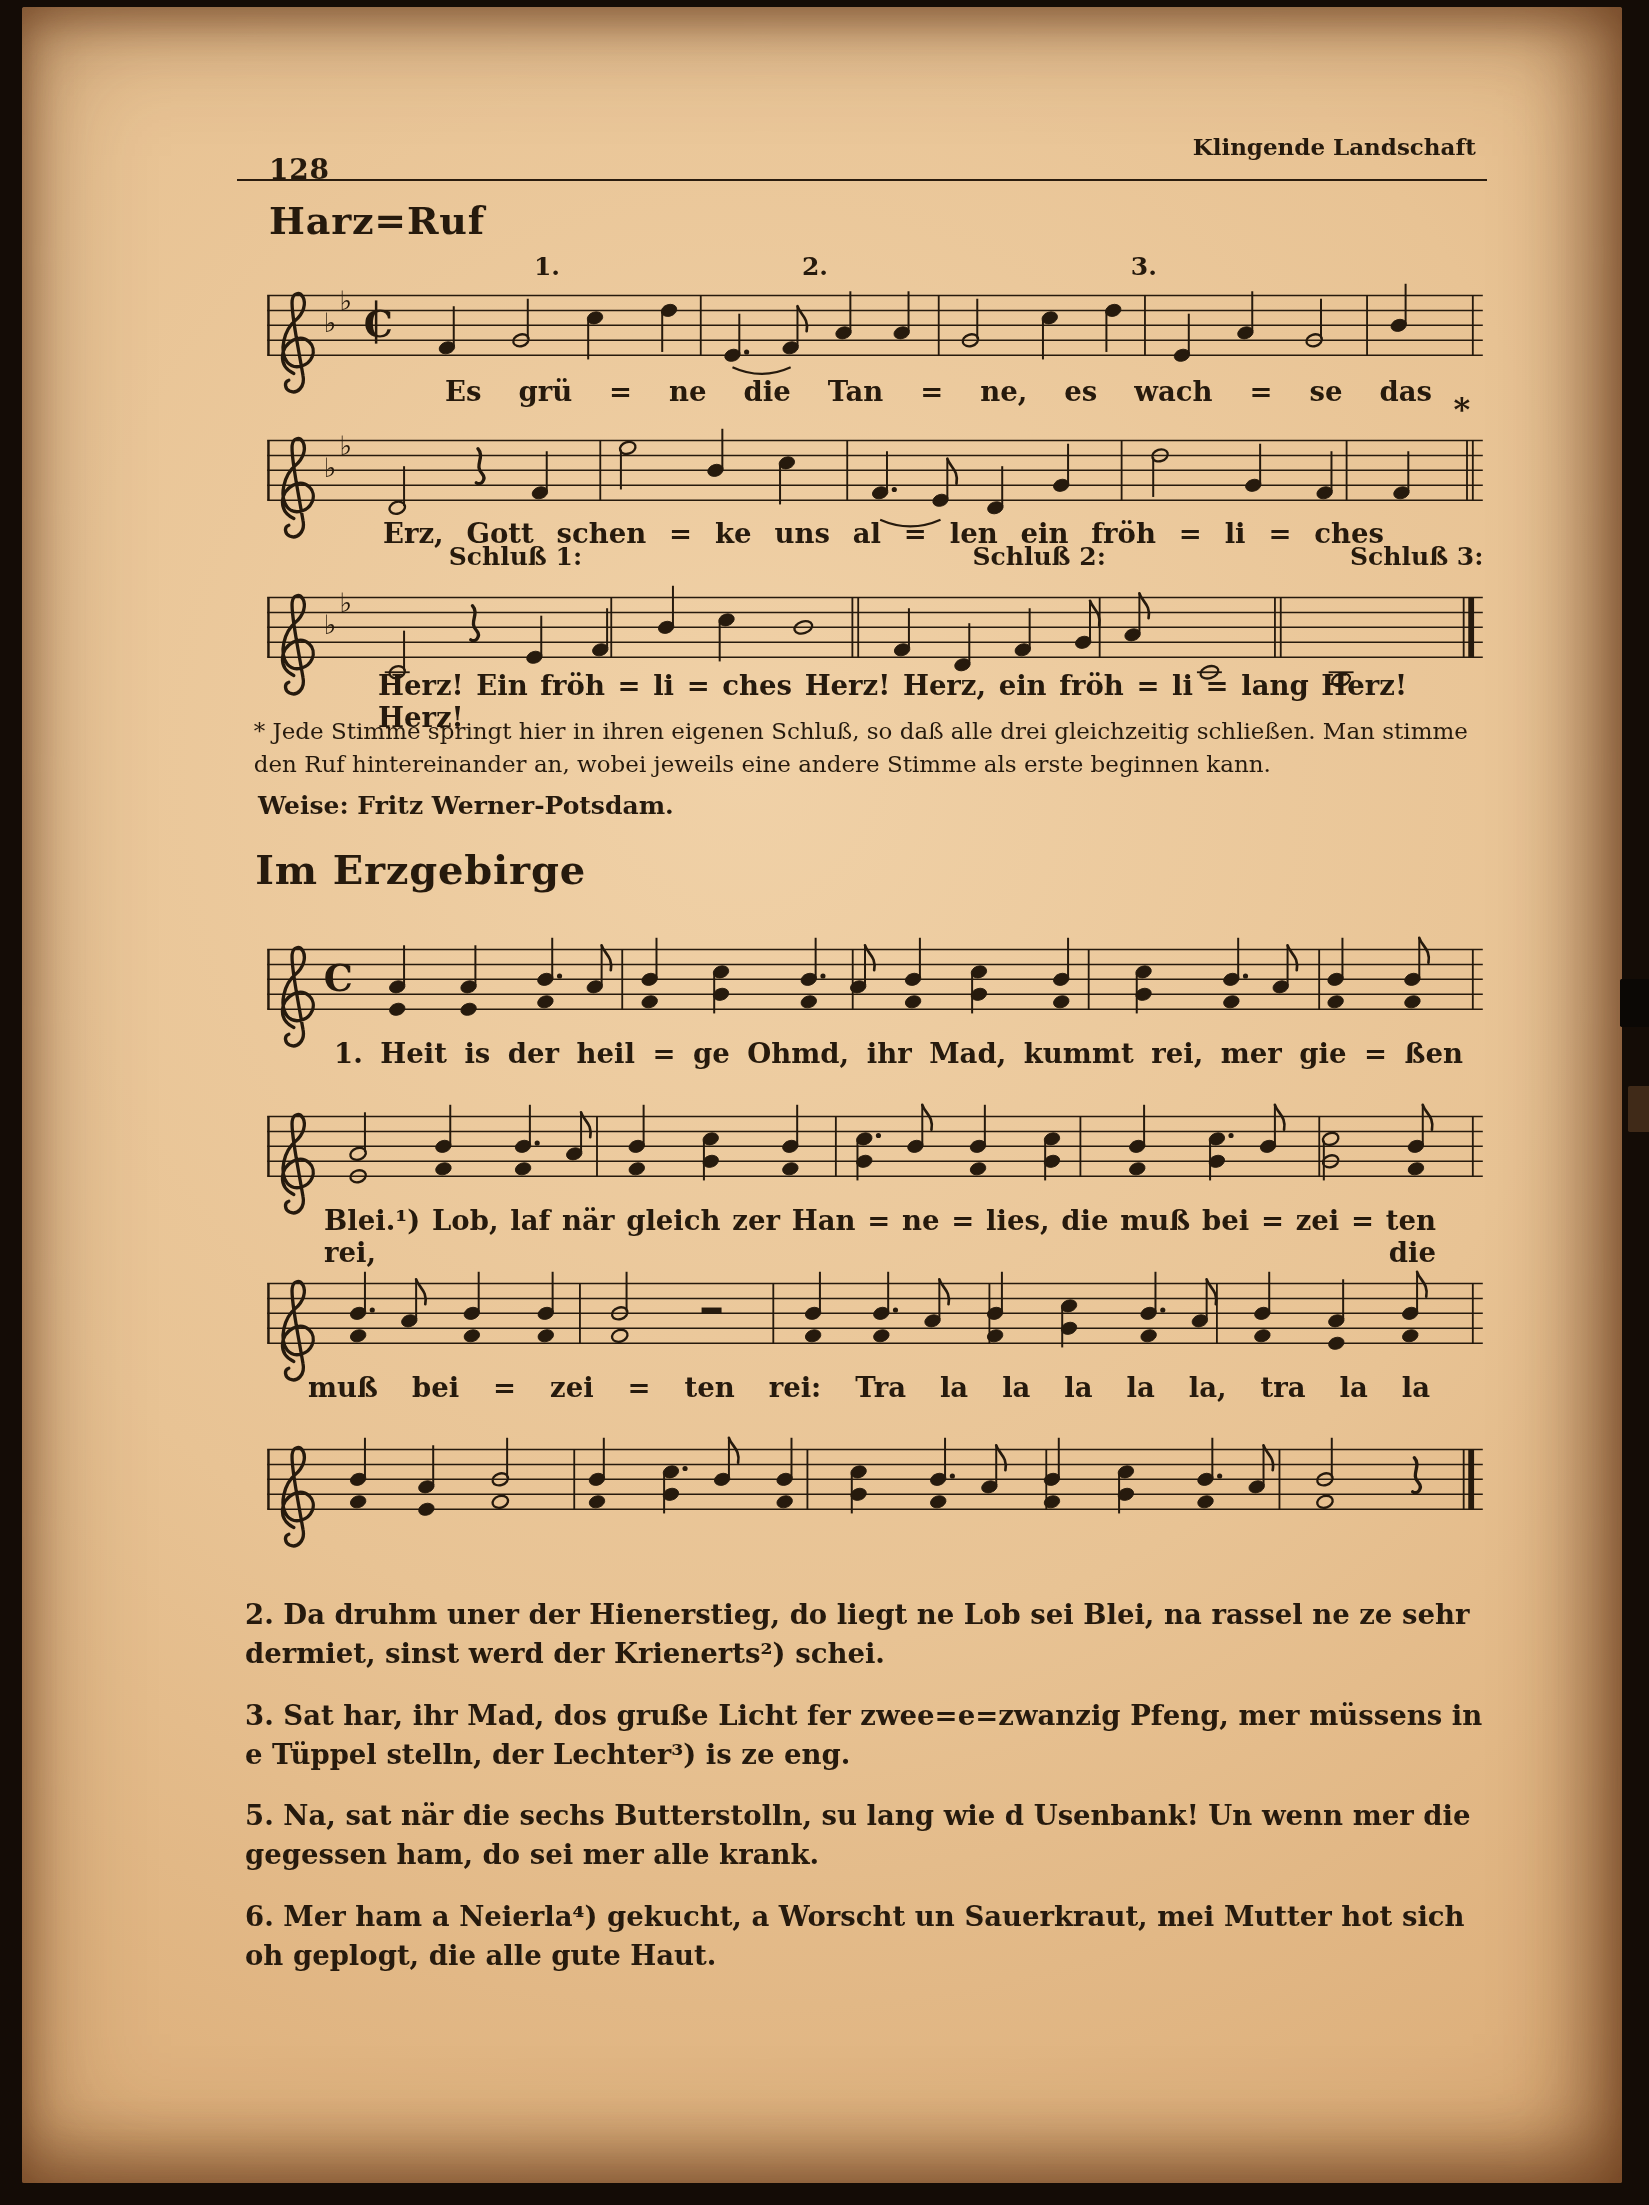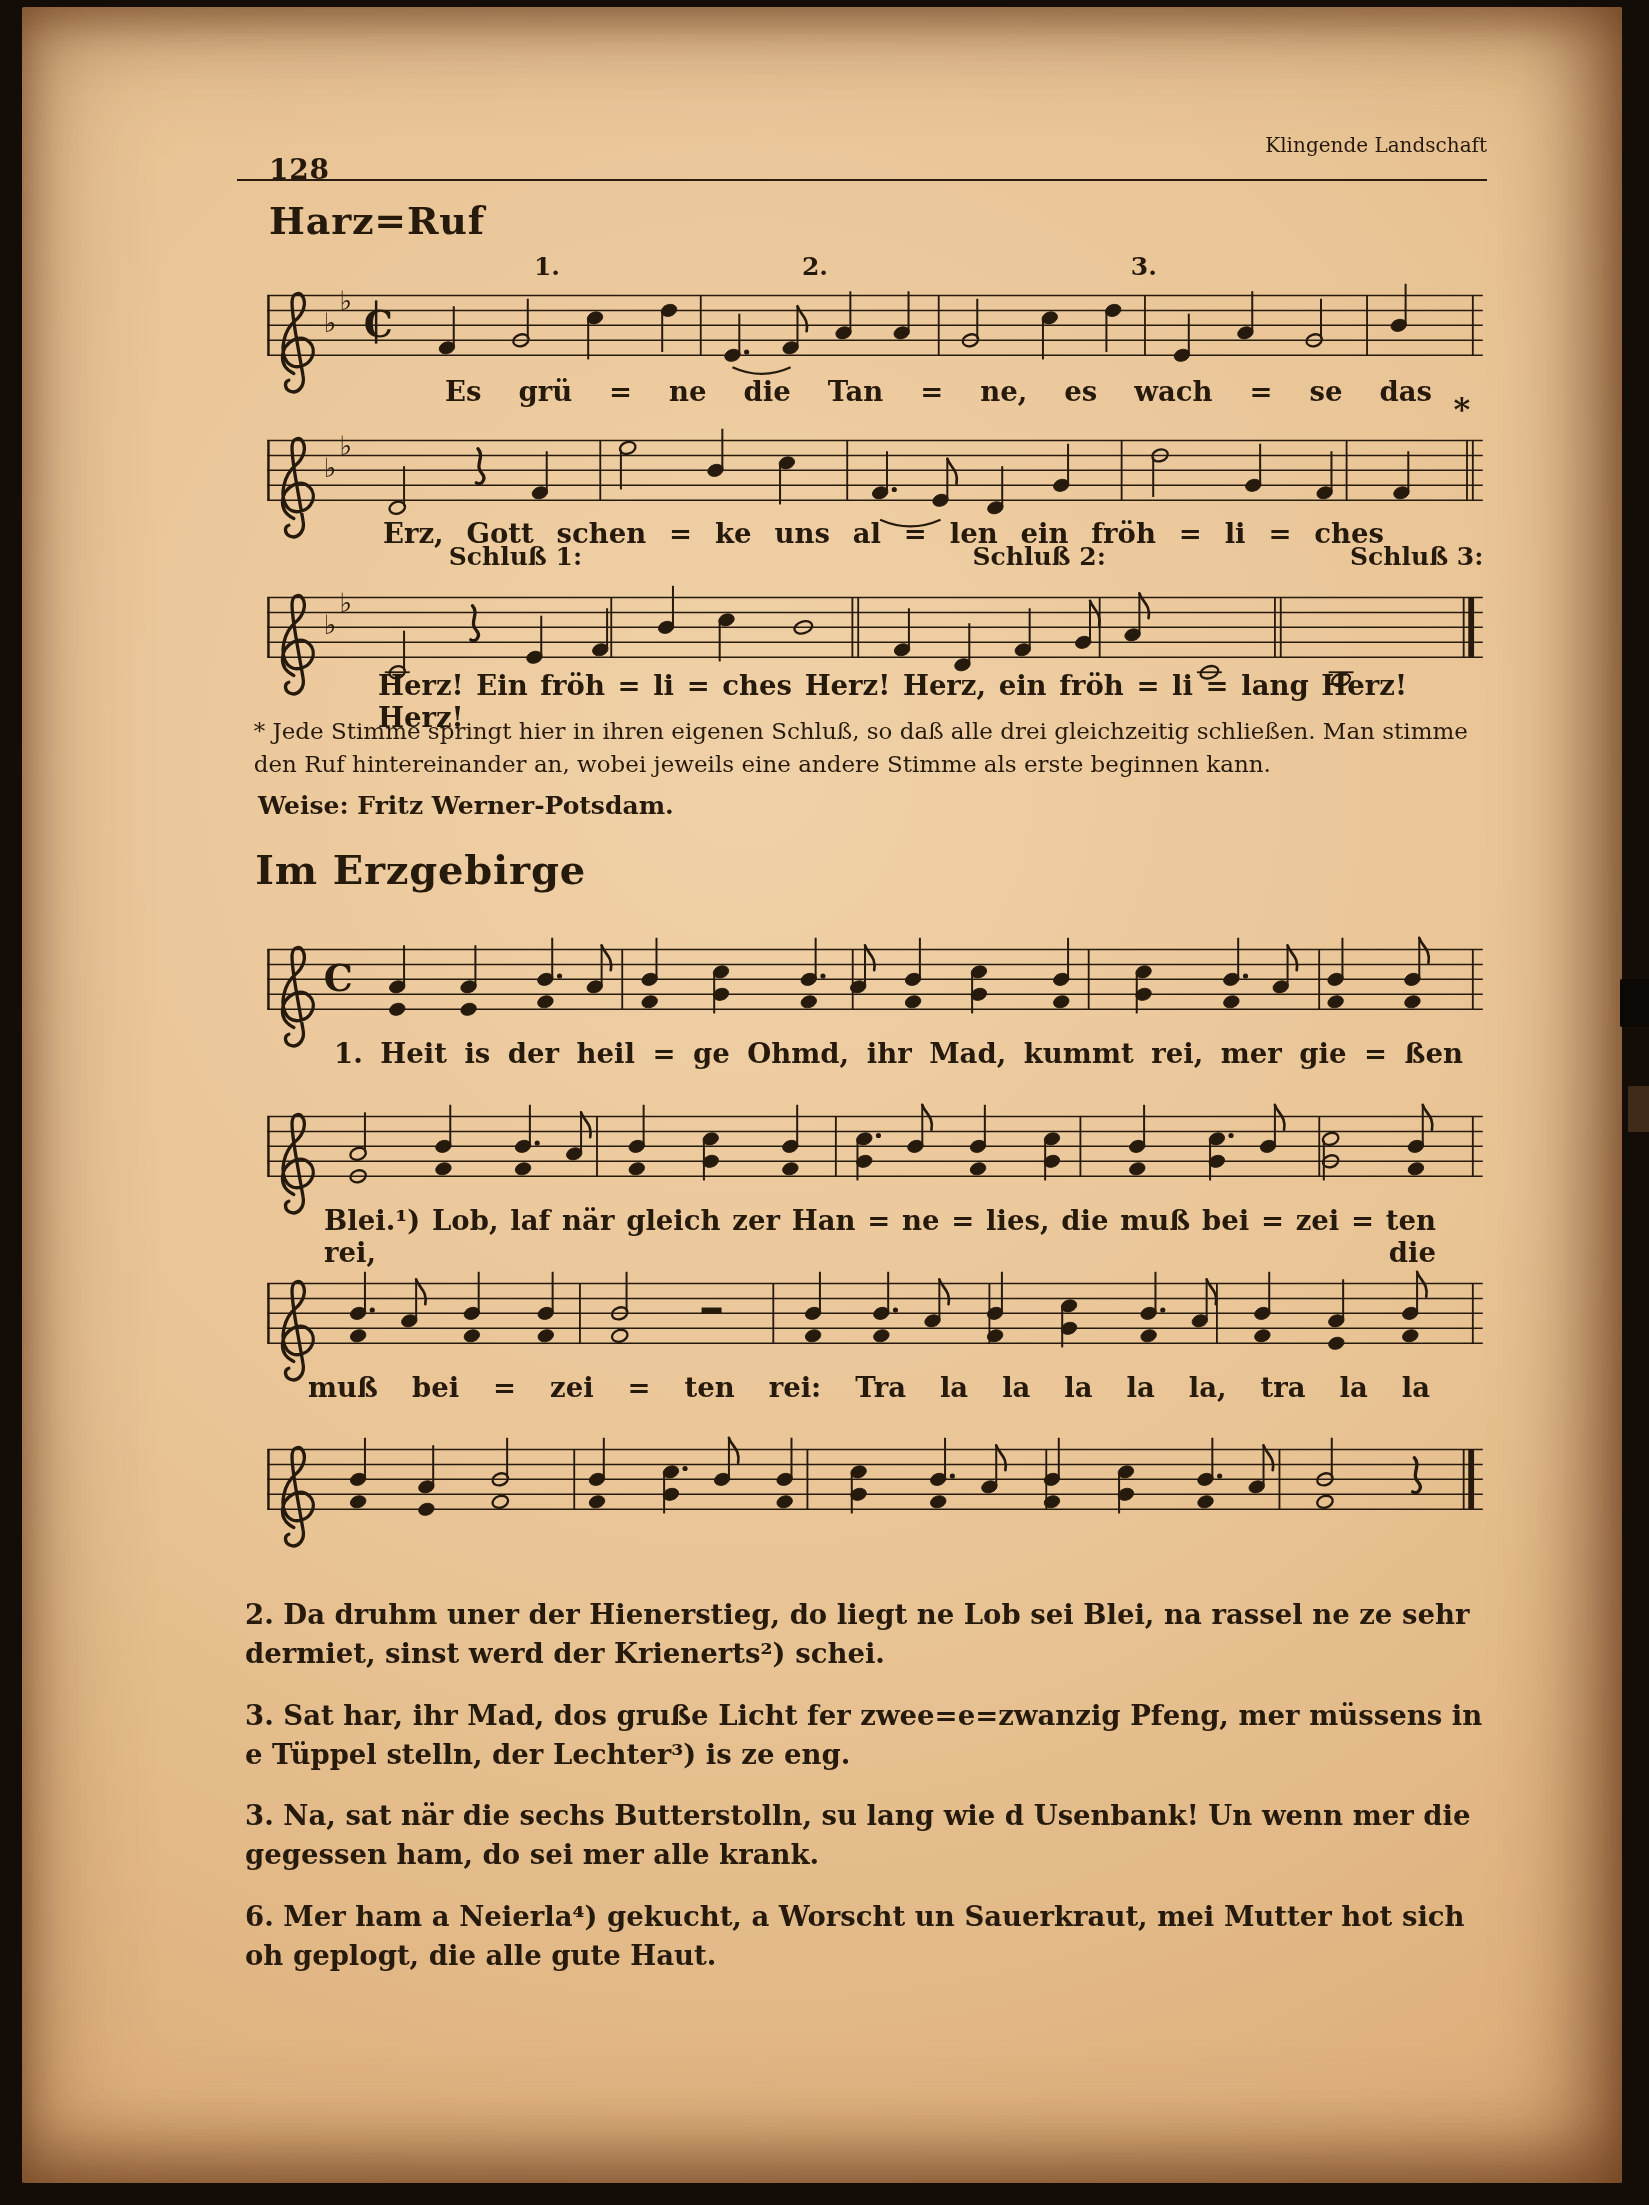--- a/index.html
+++ b/index.html
@@ -8,21 +8,21 @@
   .page{position:absolute;left:21.7px;top:6.7px;right:28px;bottom:21.7px;
     background:radial-gradient(120% 90% at 45% 35%, #f0d1a7 0%, #e8c394 45%, #deb17d 75%, #cf9a63 100%);
     border-radius:2.5px;}
   .vignette{position:absolute;left:21.7px;top:6.7px;right:28px;bottom:21.7px;pointer-events:none;
     box-shadow:inset 0 0 125px rgba(86,44,16,.45), inset -37px 0 75px rgba(92,46,18,.40),
                inset 0 -29px 58px rgba(92,46,18,.35), inset 0 15px 33px rgba(92,46,18,.30);
     border-radius:2.5px;}
   .content{position:absolute;left:237px;top:0;width:1250px;height:2205px;}
   .hdr{position:absolute;top:133px;left:0;width:100%;border-bottom:2.5px solid #2a1c0e;padding-bottom:8.3px;}
   .pagenum{position:absolute;left:32px;top:20px;font-size:28px;font-weight:bold;letter-spacing:0.8px;}
-  .journal{position:absolute;right:0;top:0;font-size:20px;font-weight:normal;}
+  .journal{position:absolute;right:11px;top:0;font-size:23px;font-weight:bold;}
   .songtitle{position:absolute;font-size:38px;font-weight:bold;letter-spacing:0.8px;}
   .system{position:absolute;left:29px;width:1218px;height:167px;}
   .staff{position:absolute;left:0;}
   .mlabel{position:absolute;font-size:25px;font-weight:bold;}
   .ast{font-size:32px;}
   .lyrics{position:absolute;width:100%;box-sizing:border-box;font-size:27.5px;font-weight:bold;
           text-align:justify;text-align-last:justify;white-space:normal;}
   .footnote{position:absolute;left:16.7px;width:1225px;font-size:23px;line-height:32.5px;text-align:left;}
   .source{position:absolute;left:21px;font-size:25px;font-weight:bold;}
   .verses{position:absolute;left:0;top:1595px;width:1250px;margin-left:8px;}
@@ -484,21 +484,21 @@
         <ellipse cx="1272.16" cy="81" rx="9.5" ry="7" transform="rotate(-18 1272.16 81)" fill="none" stroke="#261a0d" stroke-width="2.8"></ellipse>
         <line x1="1280.3600000000001" y1="79" x2="1280.3600000000001" y2="31" stroke="#261a0d" stroke-width="2.4"></line>
         <ellipse cx="1272.16" cy="108" rx="9.5" ry="7" transform="rotate(-18 1272.16 108)" fill="none" stroke="#261a0d" stroke-width="2.8"></ellipse>
         <path d="M 1379.6 55 C 1388.6 65 1374.6 75 1384.6 85 C 1390.6 92 1382.6 100 1377.6 96" fill="none" stroke="#261a0d" stroke-width="4" stroke-linecap="round"></path>
       </svg>
   </div>
 
   <div class="verses">
     <p class="verse">2. Da druhm uner der Hienerstieg, do liegt ne Lob sei Blei, na rassel ne ze sehr dermiet, sinst werd der Krienerts²) schei.</p>
     <p class="verse">3. Sat har, ihr Mad, dos gruße Licht fer zwee=e=zwanzig Pfeng, mer müssens in e Tüppel stelln, der Lechter³) is ze eng.</p>
-    <p class="verse">3. Na, sat när die sechs Butterstolln, su lang wie d Usenbank! Un wenn mer die gegessen ham, do sei mer alle krank.</p>
+    <p class="verse">5. Na, sat när die sechs Butterstolln, su lang wie d Usenbank! Un wenn mer die gegessen ham, do sei mer alle krank.</p>
     <p class="verse">6. Mer ham a Neierla⁴) gekucht, a Worscht un Sauerkraut, mei Mutter hot sich oh geplogt, die alle gute Haut.</p>
   </div>
 
 </div>
 
 <div class="vignette"></div>
 <div class="tab1"></div>
 <div class="tab2"></div>
 
 

